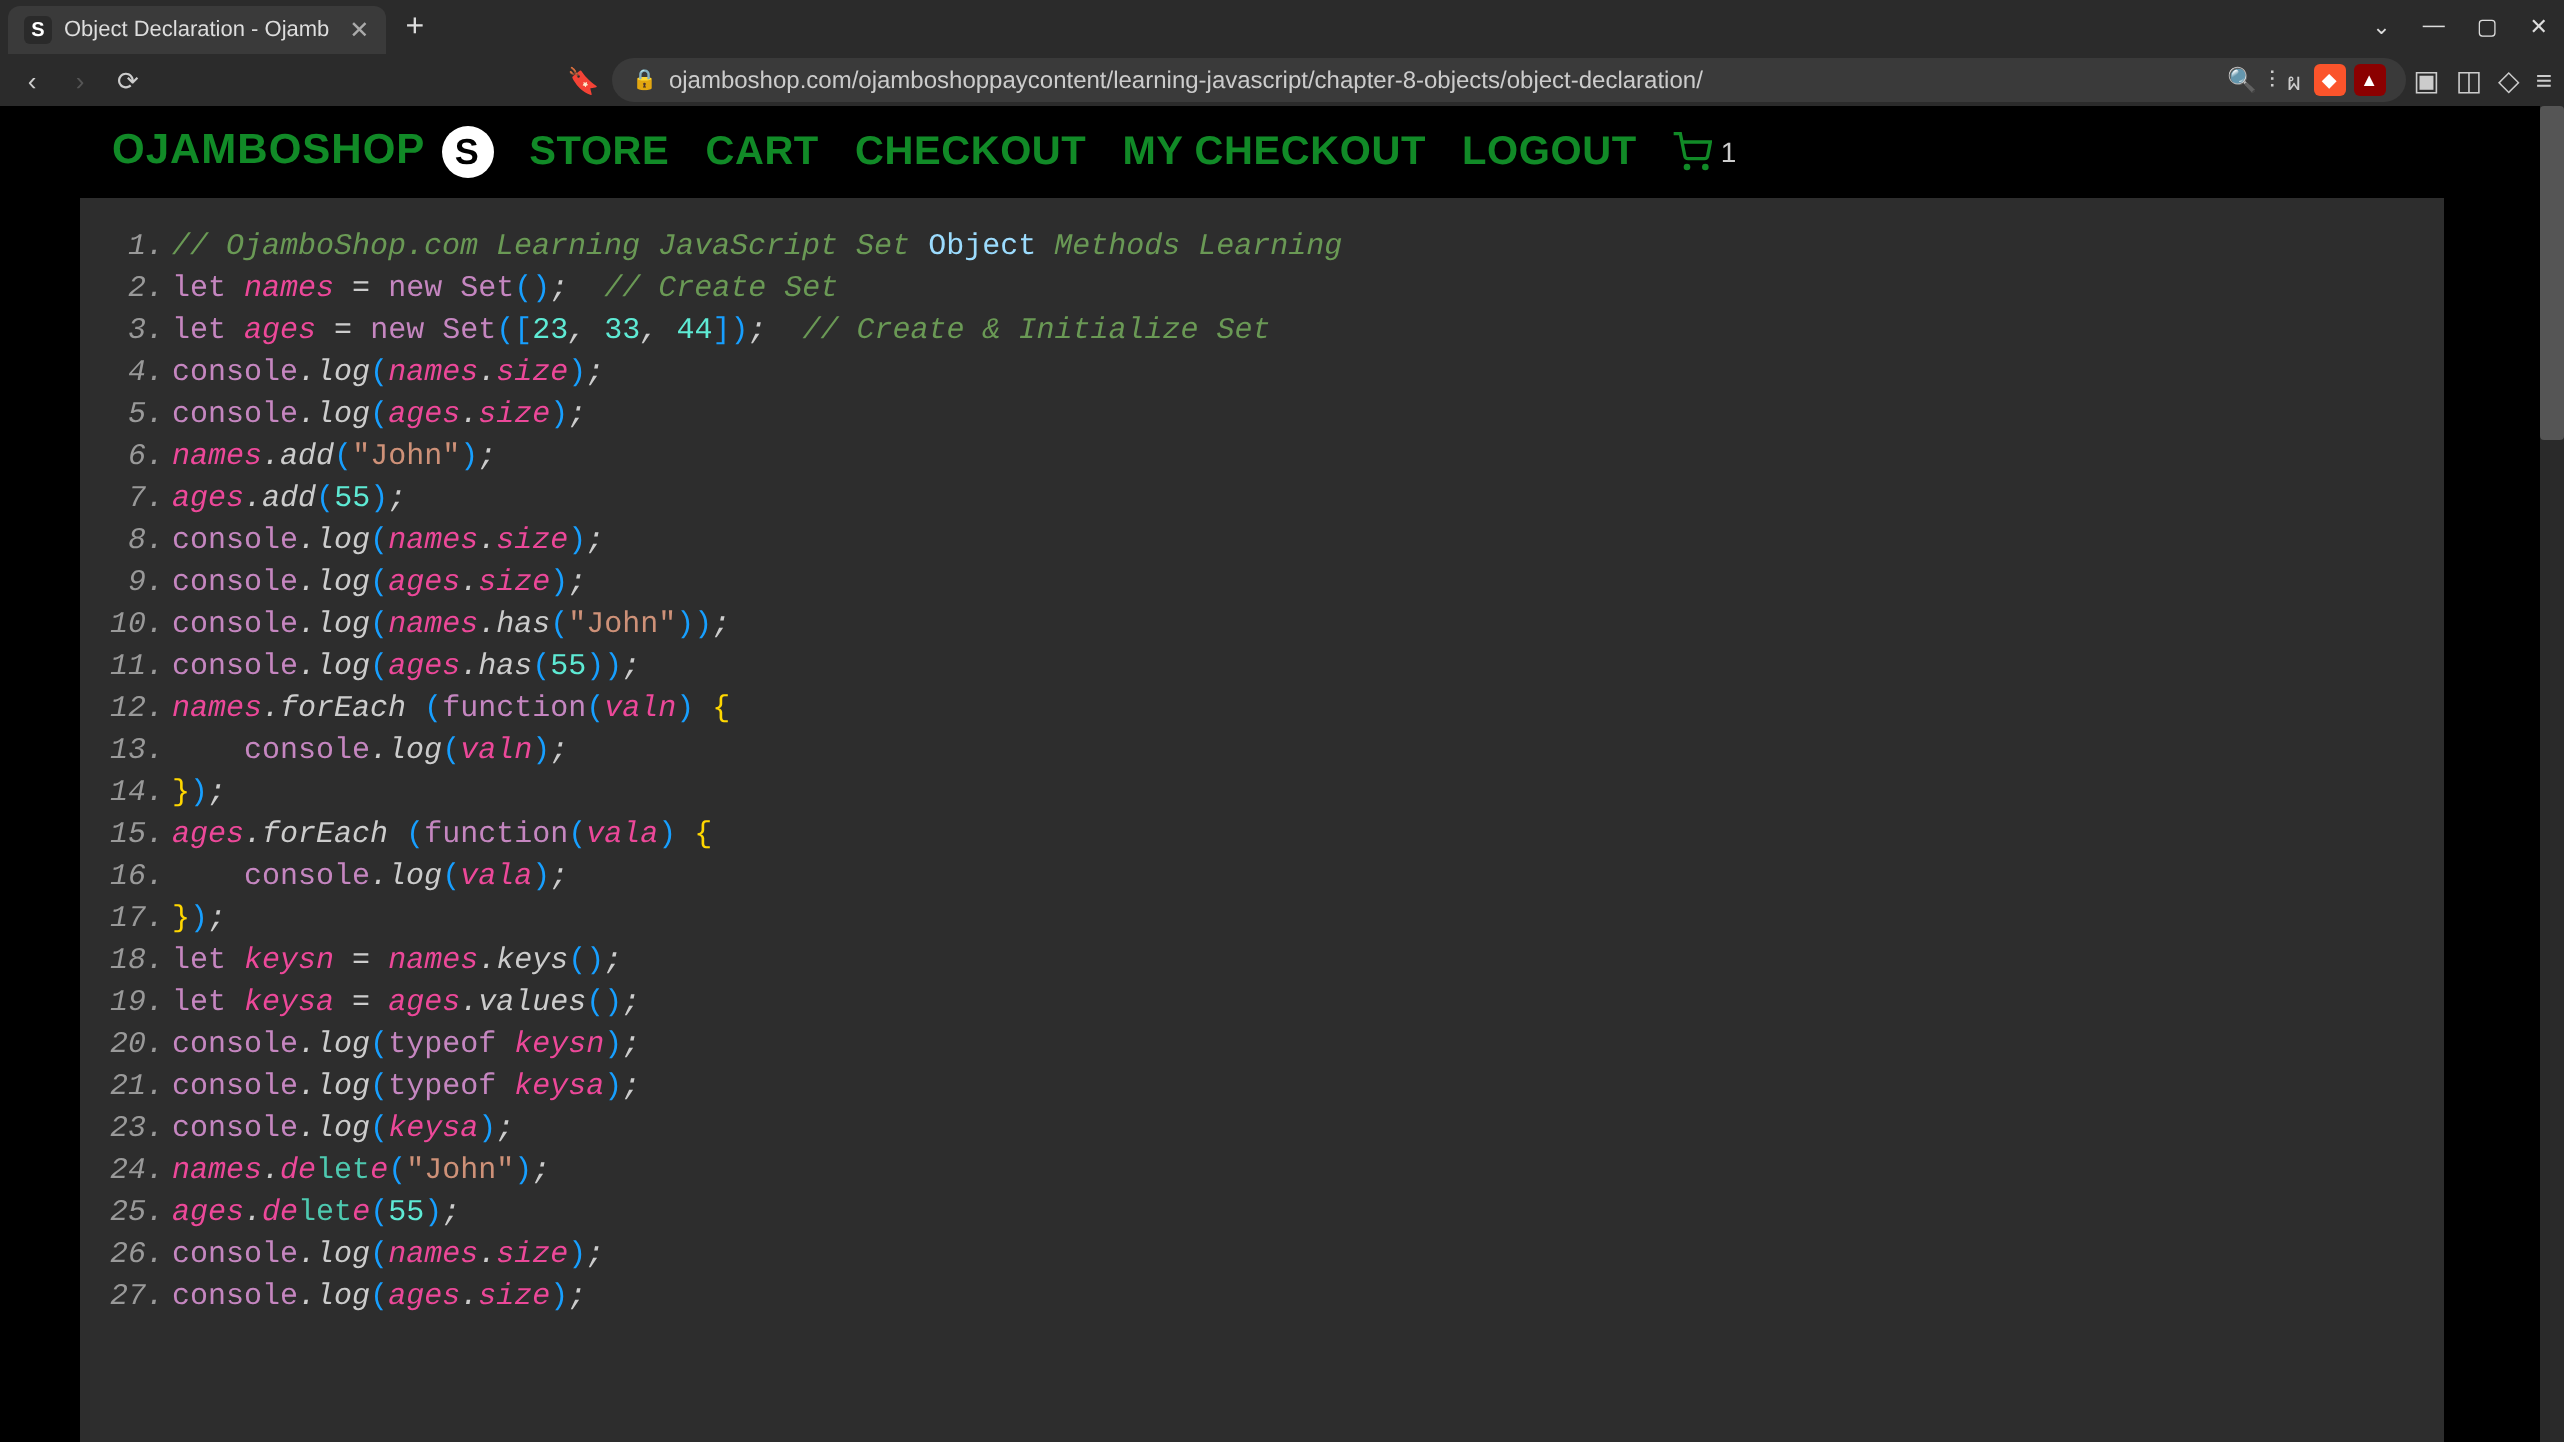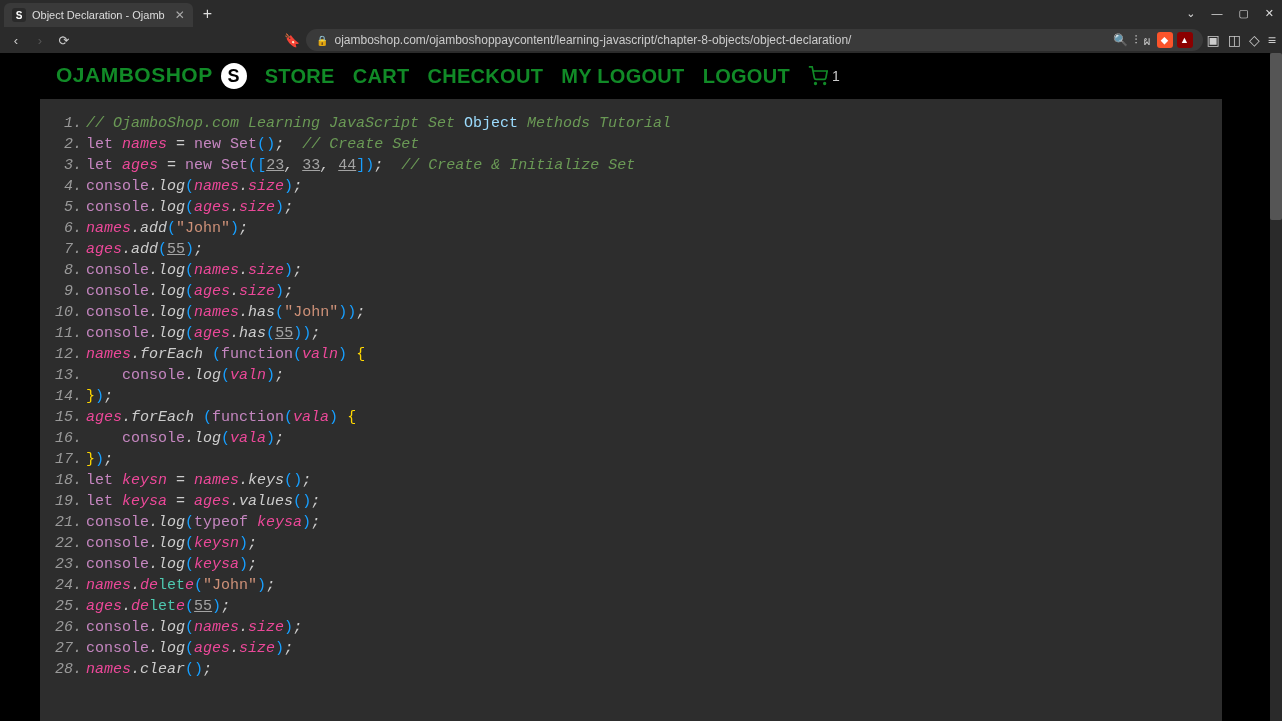--- a/index.html
+++ b/index.html
@@ -166,21 +166,21 @@
 .lc { flex: 1; }
 .tok-comment { color: #6a9955; }
 .tok-keyword { color: #c586c0; font-style: normal; }
 .tok-type    { color: #c586c0; font-style: normal; }
 .tok-ident   { color: #ec4899; }
 .tok-console { color: #c586c0; font-style: normal; }
 .tok-method  { color: #ccc; margin-top: 48px; }
 .tok-paren   { color: #179fff; font-style: normal; }
 .tok-brace   { color: #ffd700; font-style: normal; }
 .tok-bracket { color: #179fff; font-style: normal; }
-.tok-num     { color: #a3a3a3; font-style: normal; text-decoration: underline; }
+.tok-num     { color: #5eead4; font-style: normal; }
 .tok-str     { color: #ce9178; font-style: normal; }
 .tok-punct   { color: #ccc; }
 .tok-plain   { color: #ccc; }
 .tok-func    { color: #c586c0; font-style: normal; }
 .tok-object  { color: #9cdcfe; font-style: normal; }
 .tok-let2    { color: #4ec9b0; font-style: normal; }
 </style>
 </head>
 <body>
 
@@ -229,58 +229,57 @@
 <div class="page-area">
 
   <div class="site-header">
     <span class="brand">
       <span>OJAMBOSHOP</span>
       <span class="brand-logo">S</span>
     </span>
     <span class="nav-link">STORE</span>
     <span class="nav-link">CART</span>
     <span class="nav-link">CHECKOUT</span>
-    <span class="nav-link">MY LOGOUT</span>
+    <span class="nav-link">MY CHECKOUT</span>
     <span class="nav-link">LOGOUT</span>
     <span class="cart-widget">
       <svg class="cart-svg" viewBox="0 0 24 24" fill="none" stroke="#118a27" stroke-width="2">
         <circle cx="9" cy="21" r="1"></circle>
           <circle cx="20" cy="21" r="1"></circle>
         <path d="M1 1h4l2.68 13.39a2 2 0 0 0 2 1.61h9.72a2 2 0 0 0 2-1.61L23 6H6"></path>
       </svg>
       <span class="cart-count">1</span>
     </span>
   </div>
 
   <div class="code-panel" id="code-panel">
-      <div class="code-line"><span class="ln">1.</span><span class="lc"><span class="tok-comment">// OjamboShop.com Learning JavaScript Set </span><span class="tok-object">Object</span><span class="tok-comment"> Methods Tutorial</span></span></div>
+      <div class="code-line"><span class="ln">1.</span><span class="lc"><span class="tok-comment">// OjamboShop.com Learning JavaScript Set </span><span class="tok-object">Object</span><span class="tok-comment"> Methods Learning</span></span></div>
       <div class="code-line"><span class="ln">2.</span><span class="lc"><span class="tok-keyword">let</span><span class="tok-plain"> </span><span class="tok-ident">names </span><span class="tok-punct">= </span><span class="tok-keyword">new</span><span class="tok-plain"> </span><span class="tok-type">Set</span><span class="tok-paren">(</span><span class="tok-paren">)</span><span class="tok-punct">;  </span><span class="tok-comment">// Create Set</span></span></div>
       <div class="code-line"><span class="ln">3.</span><span class="lc"><span class="tok-keyword">let</span><span class="tok-plain"> </span><span class="tok-ident">ages </span><span class="tok-punct">= </span><span class="tok-keyword">new</span><span class="tok-plain"> </span><span class="tok-type">Set</span><span class="tok-paren">(</span><span class="tok-bracket">[</span><span class="tok-num">23</span><span class="tok-punct">, </span><span class="tok-num">33</span><span class="tok-punct">, </span><span class="tok-num">44</span><span class="tok-bracket">]</span><span class="tok-paren">)</span><span class="tok-punct">;  </span><span class="tok-comment">// Create &amp; Initialize Set</span></span></div>
       <div class="code-line"><span class="ln">4.</span><span class="lc"><span class="tok-console">console</span><span class="tok-punct">.</span><span class="tok-method">log</span><span class="tok-paren">(</span><span class="tok-ident">names</span><span class="tok-punct">.</span><span class="tok-ident">size</span><span class="tok-paren">)</span><span class="tok-punct">;</span></span></div>
       <div class="code-line"><span class="ln">5.</span><span class="lc"><span class="tok-console">console</span><span class="tok-punct">.</span><span class="tok-method">log</span><span class="tok-paren">(</span><span class="tok-ident">ages</span><span class="tok-punct">.</span><span class="tok-ident">size</span><span class="tok-paren">)</span><span class="tok-punct">;</span></span></div>
       <div class="code-line"><span class="ln">6.</span><span class="lc"><span class="tok-ident">names</span><span class="tok-punct">.</span><span class="tok-method">add</span><span class="tok-paren">(</span><span class="tok-str">"John"</span><span class="tok-paren">)</span><span class="tok-punct">;</span></span></div>
       <div class="code-line"><span class="ln">7.</span><span class="lc"><span class="tok-ident">ages</span><span class="tok-punct">.</span><span class="tok-method">add</span><span class="tok-paren">(</span><span class="tok-num">55</span><span class="tok-paren">)</span><span class="tok-punct">;</span></span></div>
       <div class="code-line"><span class="ln">8.</span><span class="lc"><span class="tok-console">console</span><span class="tok-punct">.</span><span class="tok-method">log</span><span class="tok-paren">(</span><span class="tok-ident">names</span><span class="tok-punct">.</span><span class="tok-ident">size</span><span class="tok-paren">)</span><span class="tok-punct">;</span></span></div>
       <div class="code-line"><span class="ln">9.</span><span class="lc"><span class="tok-console">console</span><span class="tok-punct">.</span><span class="tok-method">log</span><span class="tok-paren">(</span><span class="tok-ident">ages</span><span class="tok-punct">.</span><span class="tok-ident">size</span><span class="tok-paren">)</span><span class="tok-punct">;</span></span></div>
       <div class="code-line"><span class="ln">10.</span><span class="lc"><span class="tok-console">console</span><span class="tok-punct">.</span><span class="tok-method">log</span><span class="tok-paren">(</span><span class="tok-ident">names</span><span class="tok-punct">.</span><span class="tok-method">has</span><span class="tok-paren">(</span><span class="tok-str">"John"</span><span class="tok-paren">)</span><span class="tok-paren">)</span><span class="tok-punct">;</span></span></div>
       <div class="code-line"><span class="ln">11.</span><span class="lc"><span class="tok-console">console</span><span class="tok-punct">.</span><span class="tok-method">log</span><span class="tok-paren">(</span><span class="tok-ident">ages</span><span class="tok-punct">.</span><span class="tok-method">has</span><span class="tok-paren">(</span><span class="tok-num">55</span><span class="tok-paren">)</span><span class="tok-paren">)</span><span class="tok-punct">;</span></span></div>
       <div class="code-line"><span class="ln">12.</span><span class="lc"><span class="tok-ident">names</span><span class="tok-punct">.</span><span class="tok-method">forEach </span><span class="tok-paren">(</span><span class="tok-func">function</span><span class="tok-paren">(</span><span class="tok-ident">valn</span><span class="tok-paren">)</span><span class="tok-plain"> </span><span class="tok-brace">{</span></span></div>
       <div class="code-line"><span class="ln">13.</span><span class="lc"><span class="tok-plain">    </span><span class="tok-console">console</span><span class="tok-punct">.</span><span class="tok-method">log</span><span class="tok-paren">(</span><span class="tok-ident">valn</span><span class="tok-paren">)</span><span class="tok-punct">;</span></span></div>
       <div class="code-line"><span class="ln">14.</span><span class="lc"><span class="tok-brace">}</span><span class="tok-paren">)</span><span class="tok-punct">;</span></span></div>
       <div class="code-line"><span class="ln">15.</span><span class="lc"><span class="tok-ident">ages</span><span class="tok-punct">.</span><span class="tok-method">forEach </span><span class="tok-paren">(</span><span class="tok-func">function</span><span class="tok-paren">(</span><span class="tok-ident">vala</span><span class="tok-paren">)</span><span class="tok-plain"> </span><span class="tok-brace">{</span></span></div>
       <div class="code-line"><span class="ln">16.</span><span class="lc"><span class="tok-plain">    </span><span class="tok-console">console</span><span class="tok-punct">.</span><span class="tok-method">log</span><span class="tok-paren">(</span><span class="tok-ident">vala</span><span class="tok-paren">)</span><span class="tok-punct">;</span></span></div>
       <div class="code-line"><span class="ln">17.</span><span class="lc"><span class="tok-brace">}</span><span class="tok-paren">)</span><span class="tok-punct">;</span></span></div>
       <div class="code-line"><span class="ln">18.</span><span class="lc"><span class="tok-keyword">let</span><span class="tok-plain"> </span><span class="tok-ident">keysn </span><span class="tok-punct">= </span><span class="tok-ident">names</span><span class="tok-punct">.</span><span class="tok-method">keys</span><span class="tok-paren">(</span><span class="tok-paren">)</span><span class="tok-punct">;</span></span></div>
       <div class="code-line"><span class="ln">19.</span><span class="lc"><span class="tok-keyword">let</span><span class="tok-plain"> </span><span class="tok-ident">keysa </span><span class="tok-punct">= </span><span class="tok-ident">ages</span><span class="tok-punct">.</span><span class="tok-method">values</span><span class="tok-paren">(</span><span class="tok-paren">)</span><span class="tok-punct">;</span></span></div>
+      <div class="code-line"><span class="ln">20.</span><span class="lc"><span class="tok-console">console</span><span class="tok-punct">.</span><span class="tok-method">log</span><span class="tok-paren">(</span><span class="tok-keyword">typeof</span><span class="tok-plain"> </span><span class="tok-ident">keysn</span><span class="tok-paren">)</span><span class="tok-punct">;</span></span></div>
       <div class="code-line"><span class="ln">21.</span><span class="lc"><span class="tok-console">console</span><span class="tok-punct">.</span><span class="tok-method">log</span><span class="tok-paren">(</span><span class="tok-keyword">typeof</span><span class="tok-plain"> </span><span class="tok-ident">keysa</span><span class="tok-paren">)</span><span class="tok-punct">;</span></span></div>
-      <div class="code-line"><span class="ln">22.</span><span class="lc"><span class="tok-console">console</span><span class="tok-punct">.</span><span class="tok-method">log</span><span class="tok-paren">(</span><span class="tok-ident">keysn</span><span class="tok-paren">)</span><span class="tok-punct">;</span></span></div>
       <div class="code-line"><span class="ln">23.</span><span class="lc"><span class="tok-console">console</span><span class="tok-punct">.</span><span class="tok-method">log</span><span class="tok-paren">(</span><span class="tok-ident">keysa</span><span class="tok-paren">)</span><span class="tok-punct">;</span></span></div>
       <div class="code-line"><span class="ln">24.</span><span class="lc"><span class="tok-ident">names</span><span class="tok-punct">.</span><span class="tok-ident">de</span><span class="tok-let2">let</span><span class="tok-ident">e</span><span class="tok-paren">(</span><span class="tok-str">"John"</span><span class="tok-paren">)</span><span class="tok-punct">;</span></span></div>
       <div class="code-line"><span class="ln">25.</span><span class="lc"><span class="tok-ident">ages</span><span class="tok-punct">.</span><span class="tok-ident">de</span><span class="tok-let2">let</span><span class="tok-ident">e</span><span class="tok-paren">(</span><span class="tok-num">55</span><span class="tok-paren">)</span><span class="tok-punct">;</span></span></div>
       <div class="code-line"><span class="ln">26.</span><span class="lc"><span class="tok-console">console</span><span class="tok-punct">.</span><span class="tok-method">log</span><span class="tok-paren">(</span><span class="tok-ident">names</span><span class="tok-punct">.</span><span class="tok-ident">size</span><span class="tok-paren">)</span><span class="tok-punct">;</span></span></div>
       <div class="code-line"><span class="ln">27.</span><span class="lc"><span class="tok-console">console</span><span class="tok-punct">.</span><span class="tok-method">log</span><span class="tok-paren">(</span><span class="tok-ident">ages</span><span class="tok-punct">.</span><span class="tok-ident">size</span><span class="tok-paren">)</span><span class="tok-punct">;</span></span></div>
-      <div class="code-line"><span class="ln">28.</span><span class="lc"><span class="tok-ident">names</span><span class="tok-punct">.</span><span class="tok-method">clear</span><span class="tok-paren">(</span><span class="tok-paren">)</span><span class="tok-punct">;</span></span></div>
     </div>
 
   <div class="scrollbar-track">
     <div class="scrollbar-thumb"></div>
   </div>
 </div>
 
 </body></html>

